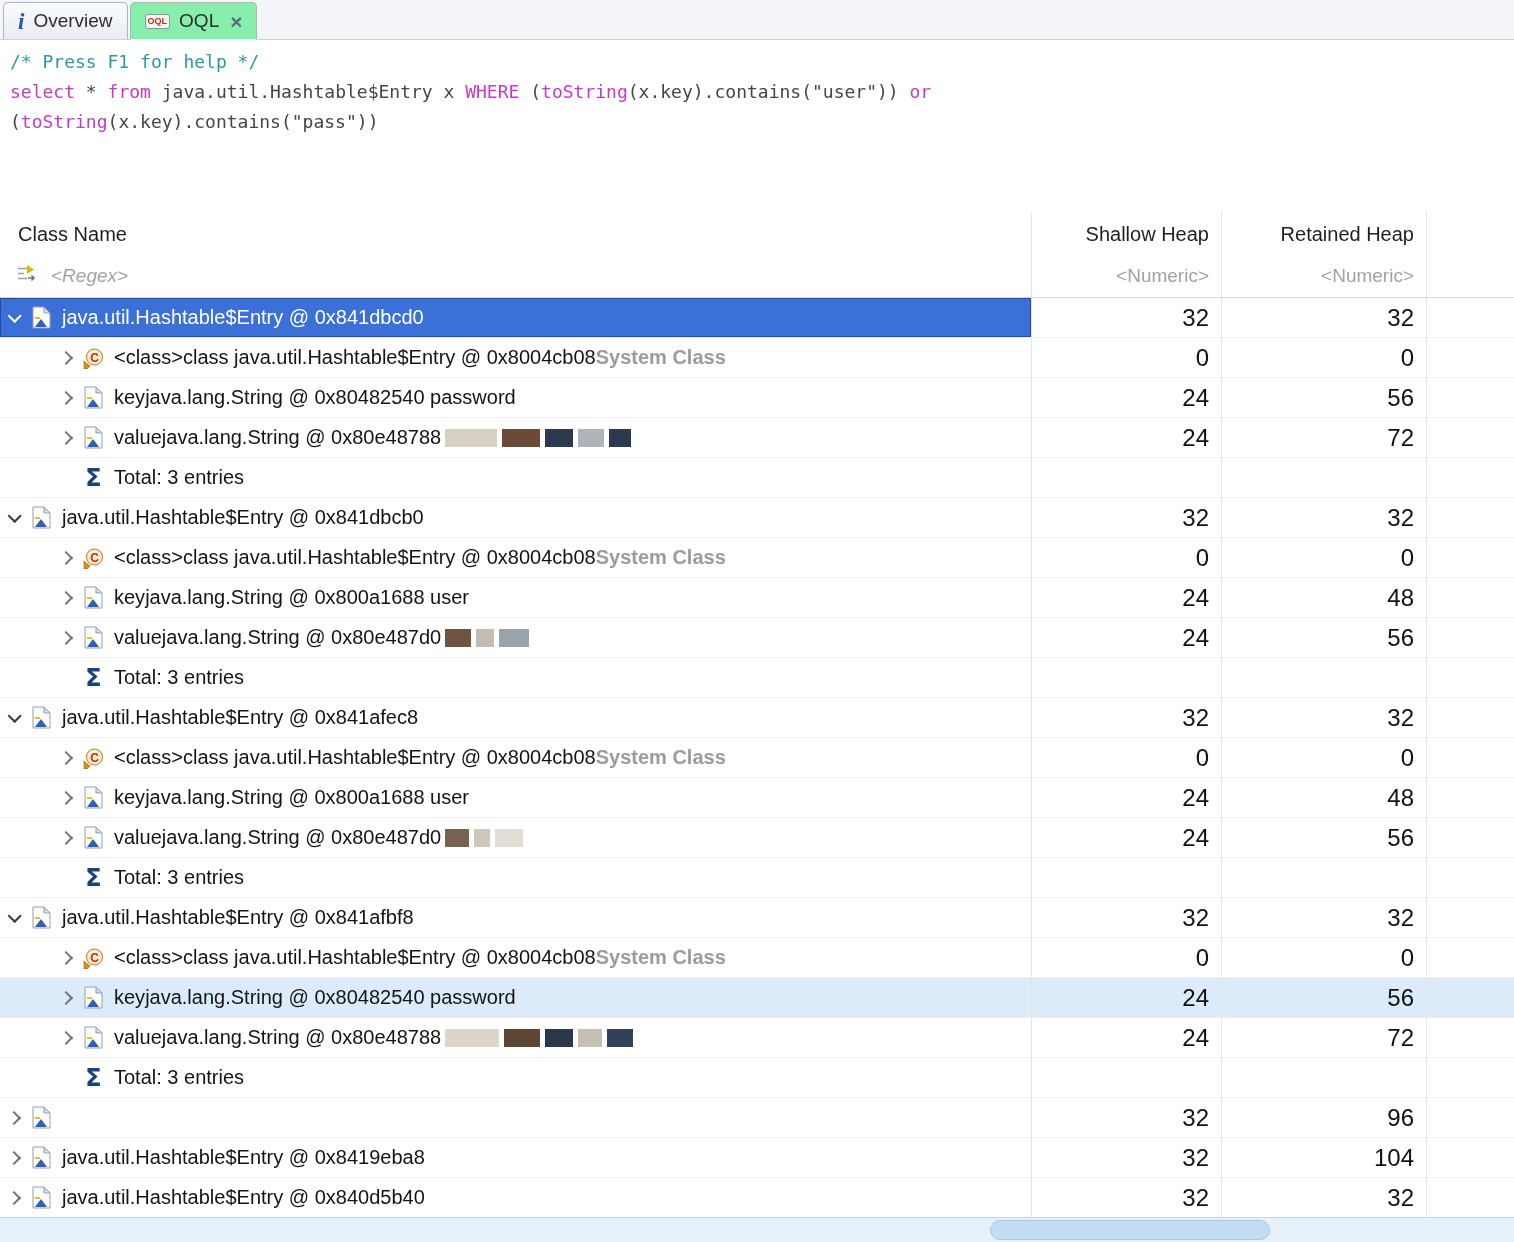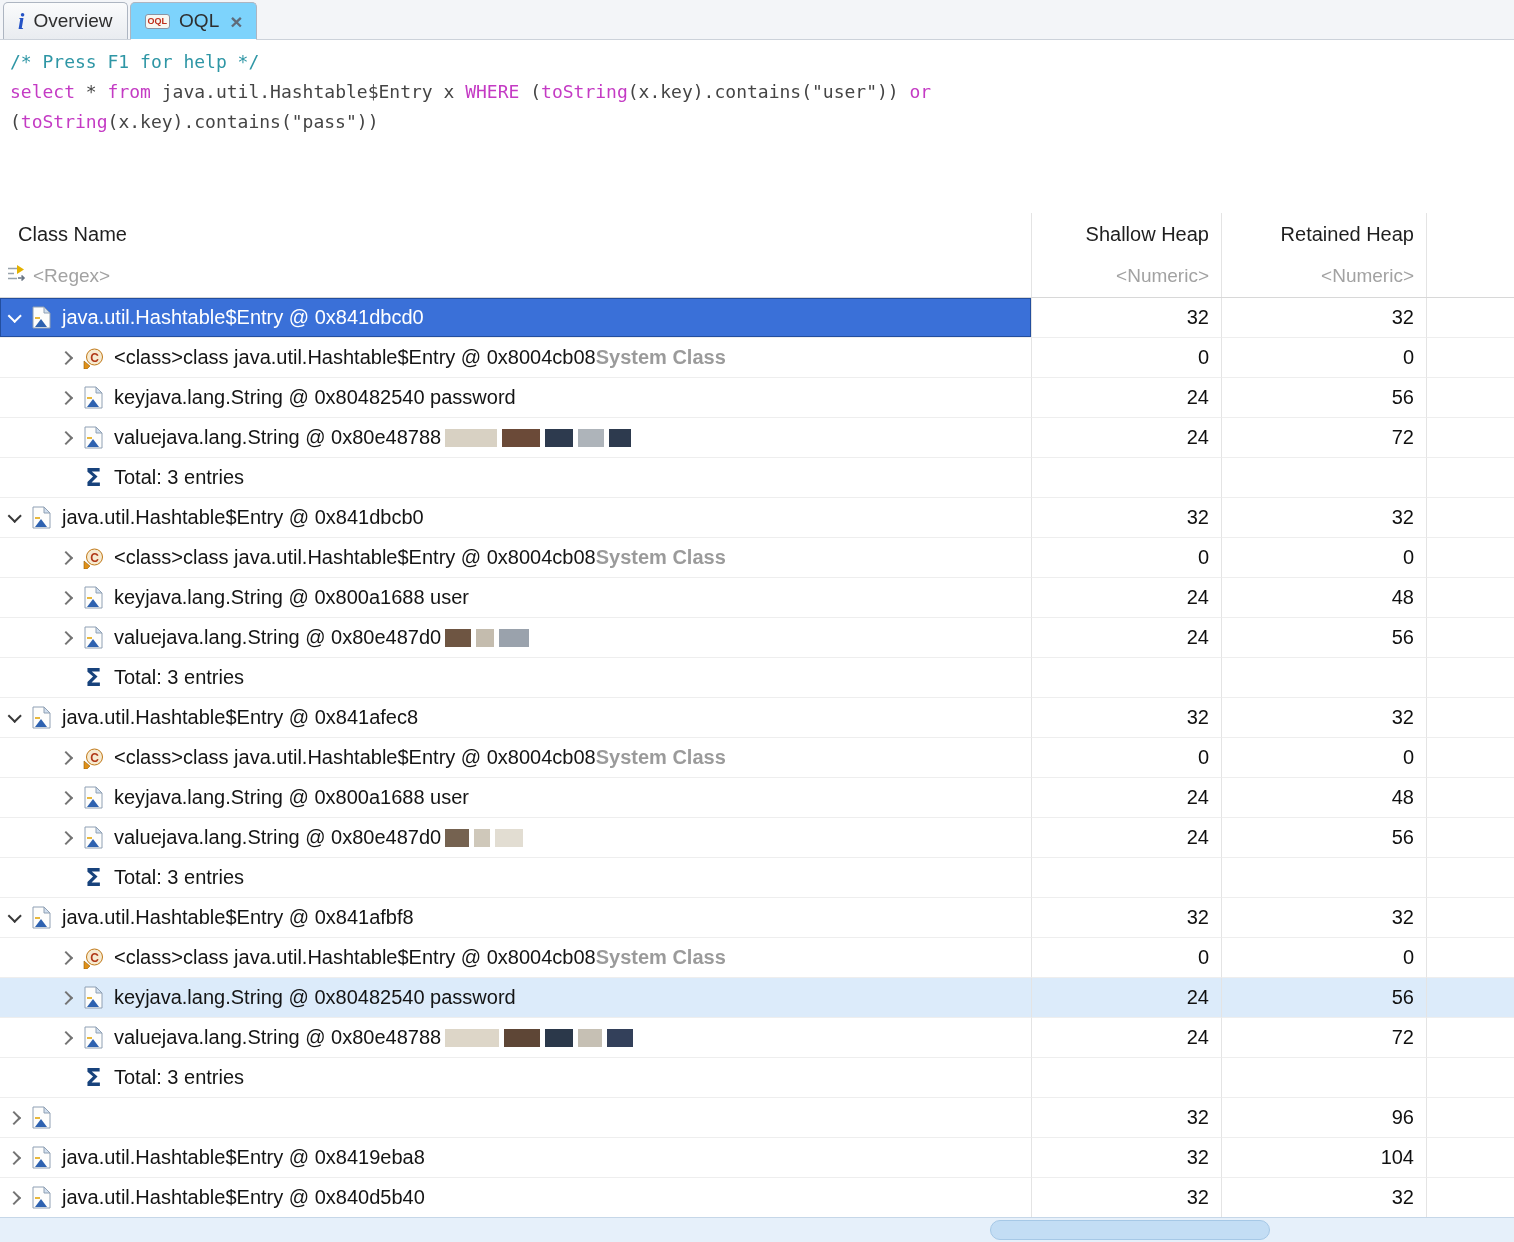--- a/index.html
+++ b/index.html
@@ -29,21 +29,21 @@
     padding: 0 14px;
     border: 1px solid #adb5c1;
     border-bottom: none;
     border-radius: 5px 5px 0 0;
     background: linear-gradient(#fafbfc, #e9ecf0);
     font-size: 19px;
     color: #2e2e2e;
     margin-right: 2px;
     cursor: default;
   }
-  .tab.active { background: #7dd3fc; position: relative; }
+  .tab.active { background: #86efac; position: relative; }
   .tab.active::after {
     content: ''; position: absolute; left: 0; right: 0; bottom: -1px; height: 1px; background: #fff;
   }
   .info-i {
     font-family: "Liberation Serif", serif;
     font-style: italic; font-weight: bold;
     color: #2553c6; font-size: 23px; line-height: 1;
   }
   .oql-badge {
     border: 1px solid #8a94a4; border-radius: 3px;
@@ -78,32 +78,32 @@
     border-right: 1px solid var(--grid_line);
     display: flex; align-items: center;
     font-size: 20px; color: #1f1f1f;
     padding: 0 12px;
     overflow: hidden;
   }
   .hrow .cell.c1 { padding-left: 18px; }
   .hrow .cell.c2, .hrow .cell.c3 { justify-content: flex-end; text-align: right; }
   .hrow .cell.c4 { border-right: none; }
   .hrow.filters .cell { color: #a2a2a2; font-size: 19px; }
-  .hrow.filters .cell.c1 { gap: 6px; padding-left: 6px; }
+  .hrow.filters .cell.c1 { gap: 14px; padding-left: 16px; font-style: italic; }
 
   .trow { height: 40px; }
   .trow .cell {
     border-right: 1px solid var(--grid_line);
     border-bottom: 1px solid #eeeeee;
     display: flex; align-items: center;
     overflow: hidden;
     background: #fff;
   }
   .trow .cell.c4 { border-right: none; }
-  .trow .num { justify-content: flex-end; padding-right: 12px; font-size: 20px; color: #101010; }
+  .trow .num { justify-content: flex-end; padding-right: 12px; font-size: 24px; color: #101010; }
 
   .c1.lvl0 { }
   .c1.lvl1 { padding-left: 52px; }
 
   .chev {
     width: 28px; flex: 0 0 28px;
     display: flex; align-items: center; justify-content: center;
     color: #737373;
   }
   .chev.down { color: #3a3a3a; }

